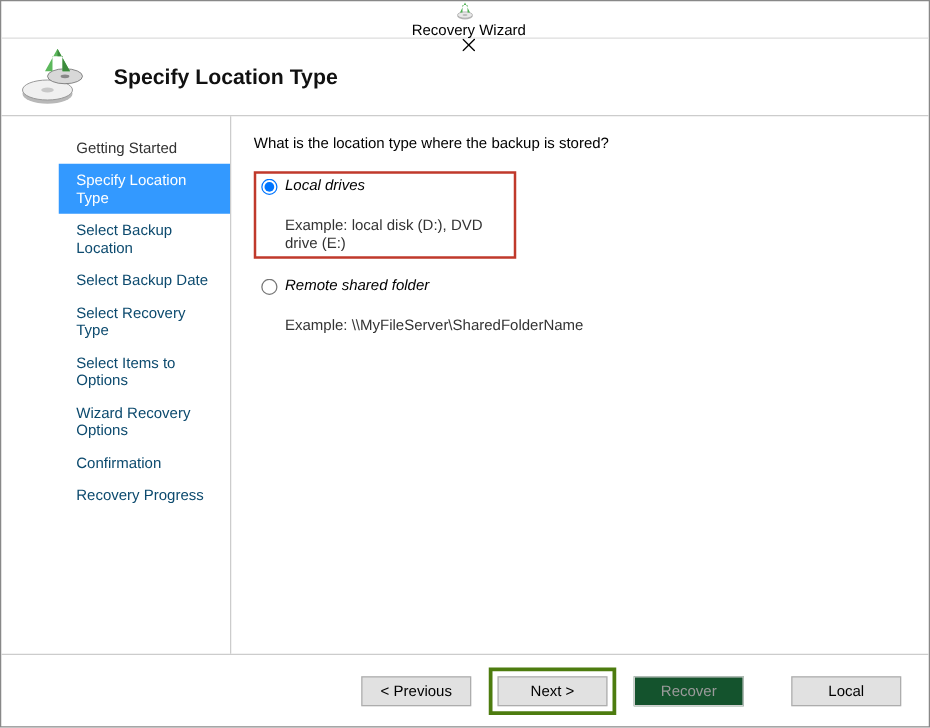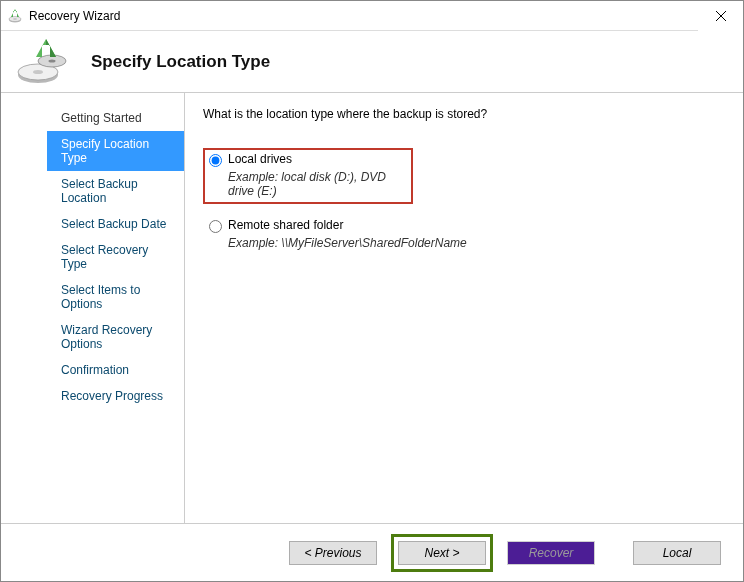--- a/index.html
+++ b/index.html
@@ -13,20 +13,21 @@
     height: 582px;
     overflow: hidden;
     border: 1px solid #888;
   }
   .titlebar {
     height: 30px;
     display: flex;
     align-items: center;
     padding: 0 0 0 6px;
     border-bottom: 1px solid #ddd;
+    flex-direction: column;
   }
   .titlebar .app-icon {
     width: 16px; height: 16px;
     margin-right: 6px;
     display: inline-flex; align-items: center; justify-content: center;
   }
   .titlebar .title-text {
     flex: 1;
     font-size: 12px;
   }
@@ -77,70 +78,69 @@
   .sidebar .step.done {
     color: #333;
   }
 
   .content {
     flex: 1;
     padding: 14px 22px 10px 18px;
   }
   .question {
     font-size: 12px;
-    margin-bottom: 27px;
+    margin-bottom: 16px;
   }
   .option-row {
     display: flex;
     align-items: flex-start;
     margin-bottom: 10px;
     padding: 4px 6px 6px 4px;
   }
   .option-row.highlighted {
     border: 2px solid #c0392b;
     padding: 2px 4px 4px 2px;
     width: 210px;
   }
   .option-row input[type=radio] {
     margin: 2px 6px 0 2px;
   }
   .option-text .label {
     font-size: 12px;
+    font-style: italic;
   }
   .option-text .example {
     font-size: 12px;
     color: #333;
     padding-left: 0;
-    margin-top: 4px;
-    font-style: italic;
+    margin-top: 18px;
   }
 
   .footer {
     height: 58px;
     border-top: 1px solid #ccc;
     display: flex;
     align-items: center;
     justify-content: flex-end;
     padding-right: 22px;
     gap: 14px;
   }
   .footer button {
     min-width: 88px;
     height: 24px;
     font-size: 12px;
     font-family: inherit;
     background: #e1e1e1;
     border: 1px solid #adadad;
     cursor: default;
     padding: 0 12px;
-    font-style: italic;
   }
   .footer button:disabled {
     color: #9a9a9a;
-    background: #4c1d95;
+    background: #14532d;
     border-color: #d0d0d0;
   }
   .footer .next-wrap {
     border: 3px solid #4d7c0f;
     padding: 4px;
     display: inline-flex;
   }
   .footer .gap { width: 10px; }
 </style>
 </head>

